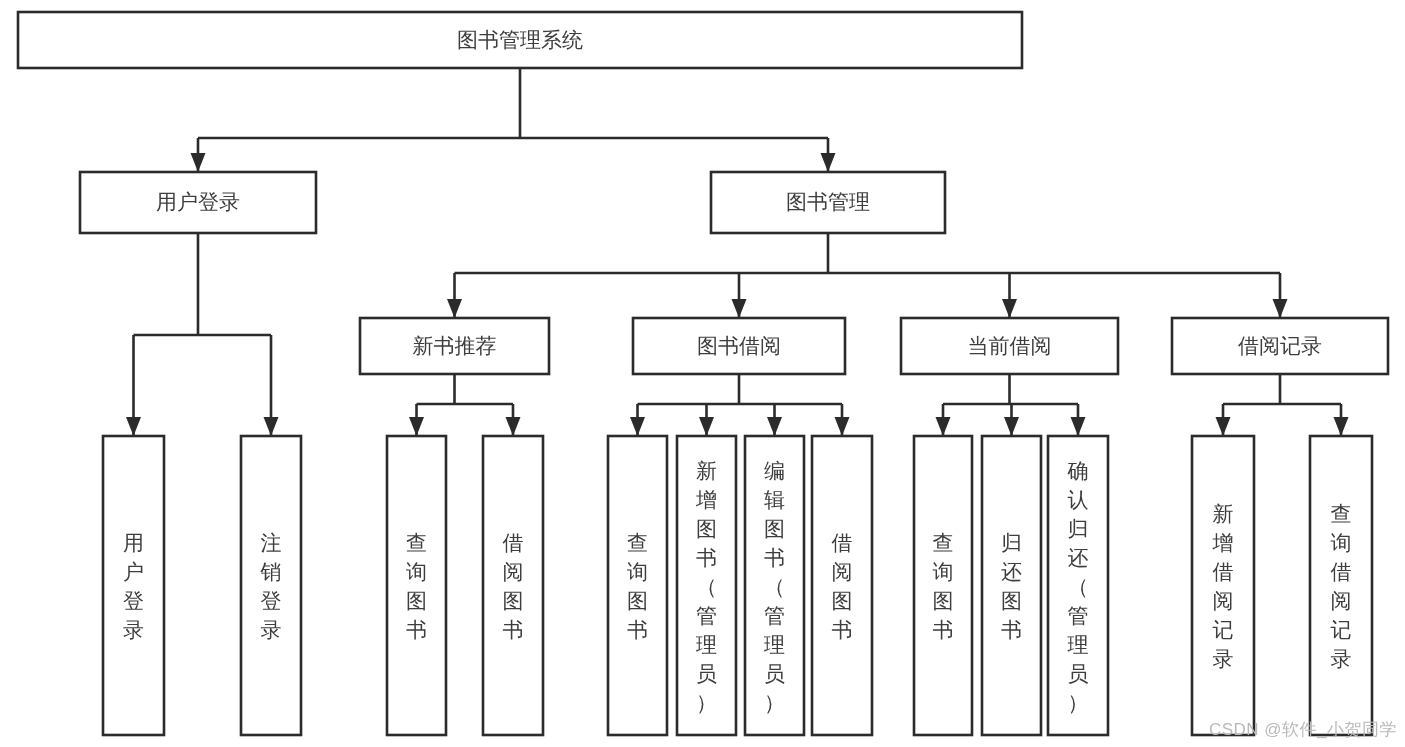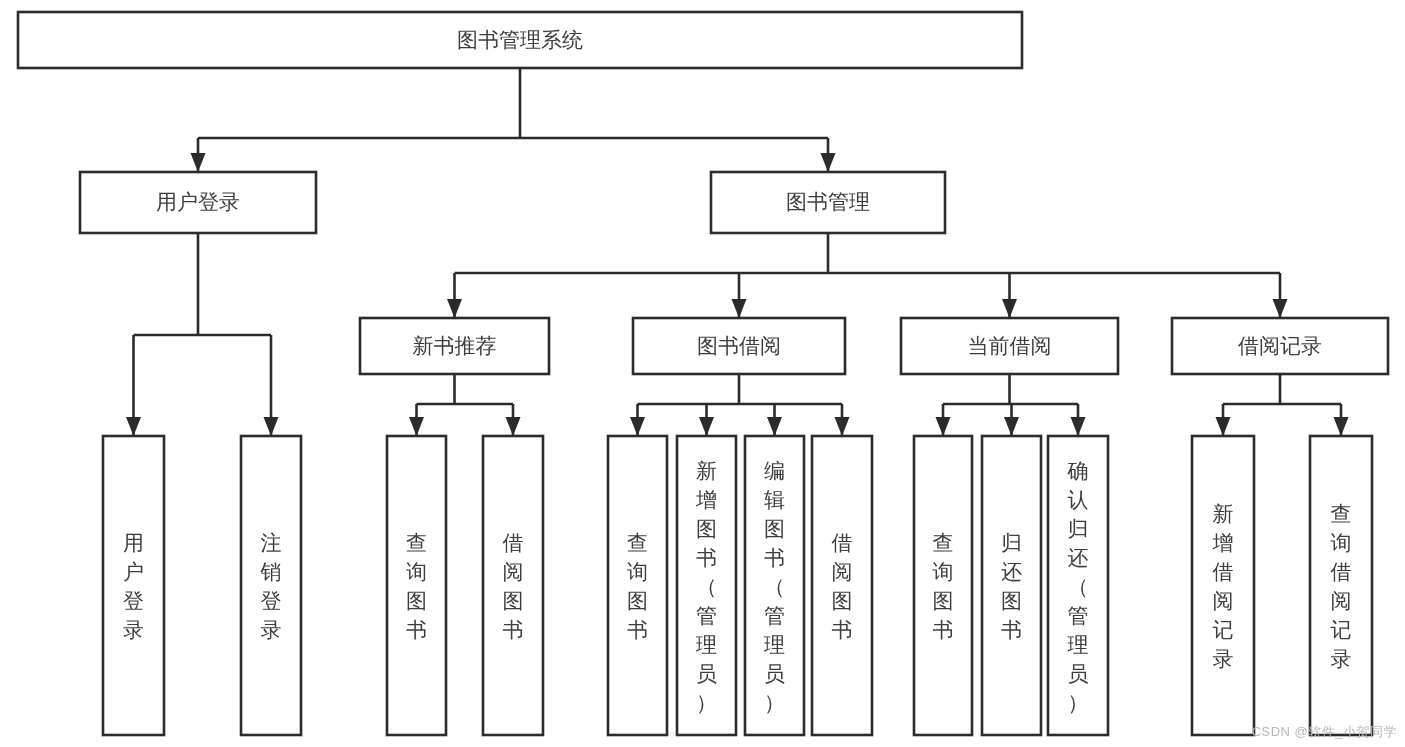--- a/index.html
+++ b/index.html
@@ -51,21 +51,21 @@
   }
   .arrow-head {
     fill: #2b2b2b;
     stroke: none;
   }
   .watermark {
     position: absolute;
     right: 8px;
     bottom: 6px;
     font-family: "Liberation Sans", "DejaVu Sans", sans-serif;
-    font-size: 13px;
+    font-size: 17px;
     color: #b9b9b9;
     white-space: nowrap;
     letter-spacing: 0.5px;
     margin-left: 40px;
   }
 </style>
 </head>
 <body>
 
 <div id="diagram-root">

